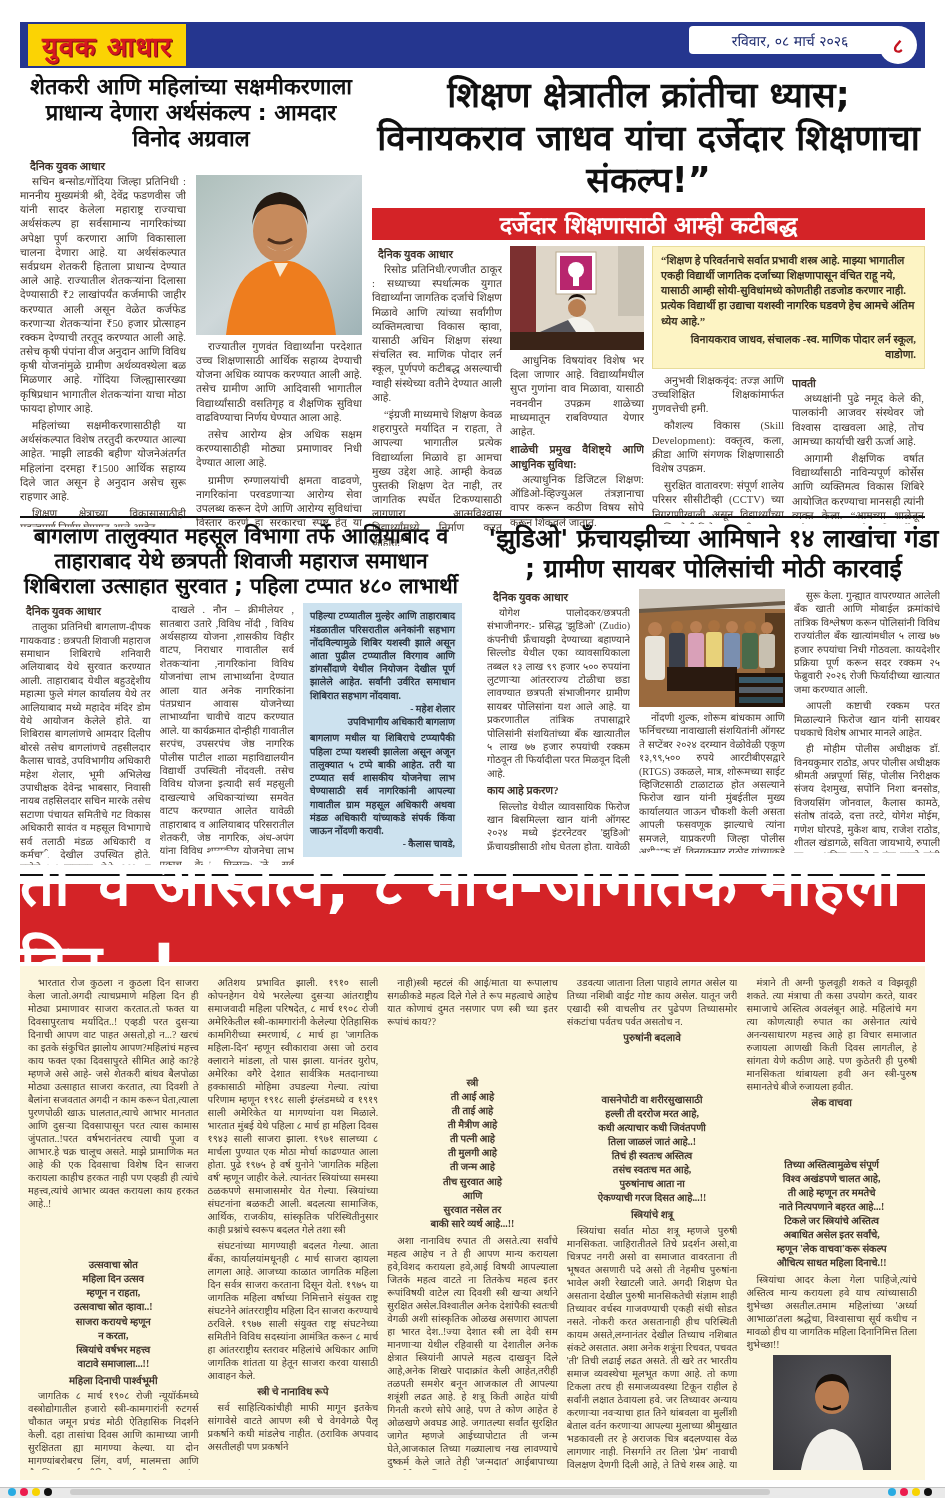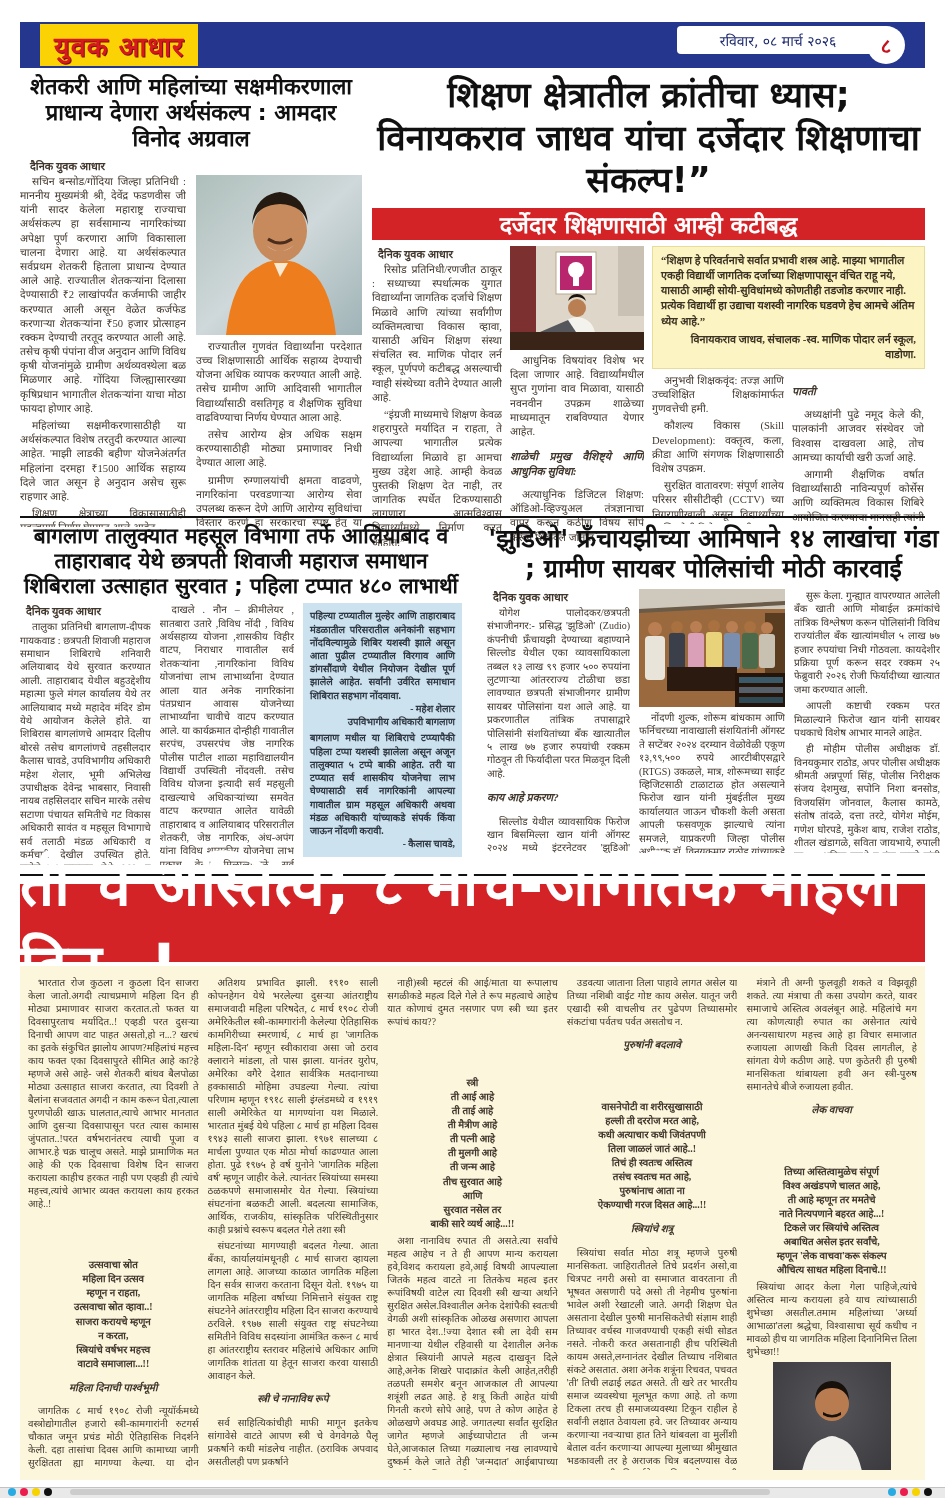--- a/index.html
+++ b/index.html
@@ -1,33 +1,33 @@
 <!DOCTYPE html>
 <html><head>
 <meta charset="utf-8">
 <style>
   html,body{margin:0;padding:0;background:#ffffff;}
   body{width:945px;height:1501px;position:relative;font-family:"Liberation Serif",serif;color:#42372d;}
   .abs{position:absolute;}
   .page{position:absolute;left:0;top:0;width:945px;height:1501px;overflow:hidden;background:#fff;}
 
   
-  .header-bar{left:20px;top:22px;width:905px;height:46px;background:#25368f;display:flex;align-items:center;justify-content:space-between;padding:0 20px;box-sizing:border-box;}
+  .header-bar{left:20px;top:22px;width:905px;height:46px;background:#25368f;display:flex;align-items:center;justify-content:space-between;padding:0 8px;box-sizing:border-box;}
   .logo-box{background:#fbd304;height:38px;padding:2px 14px;display:flex;align-items:center;}
   .logo-text{font-family:"DejaVu Sans",sans-serif;font-weight:bold;font-size:27px;color:#d6191f;letter-spacing:1px;text-shadow:1px 1px 0 #7e0d10;}
   .date-wrap{display:flex;align-items:flex-start;gap:0;}
   .date-pill{background:#ffffff;border-radius:4px;height:28px;min-width:170px;display:flex;align-items:center;justify-content:center;font-family:"DejaVu Sans",sans-serif;font-size:14px;color:#1d2a6e;padding:0 26px 0 16px;}
   .page-badge{width:38px;height:38px;border-radius:50%;background:#ffffff;display:flex;align-items:center;justify-content:center;font-family:"DejaVu Sans",sans-serif;font-weight:bold;font-size:20px;color:#c41420;margin-left:-22px;}
 
   
   .headline{font-family:"DejaVu Sans",sans-serif;font-weight:bold;color:#101010;text-align:center;line-height:1.18;}
   .body-txt{font-size:10.6px;line-height:1.34;text-align:justify;}
   .body-txt p{margin:0 0 3px 0;text-indent:12px;}
   .byline{font-weight:bold;font-size:11px;margin:0 0 2px 10px;}
-  .subhead{font-weight:bold;font-size:10.8px;margin:10px 0;font-style:italic;}
+  .subhead{font-weight:bold;font-size:10.8px;margin:2px 0;}
   .colrow{display:flex;gap:10px;}
   .col{overflow:hidden;}
   .poem{font-weight:bold;text-align:center;white-space:pre-line;font-size:10.6px;line-height:1.45;margin:3px 0;}
   .divider{background:#111;height:2px;}
 
   
   .red-subbar{background:#d42327;color:#fff;font-family:"DejaVu Sans",sans-serif;font-weight:bold;font-size:23px;display:flex;align-items:center;justify-content:center;}
   .quote-box{background:#fdf4c4;border:1px solid #e8dc9a;padding:6px 8px;font-size:10.8px;font-weight:bold;line-height:1.4;color:#3c3322;}
   .quote-attr{text-align:right;font-weight:bold;margin-top:3px;}
 

